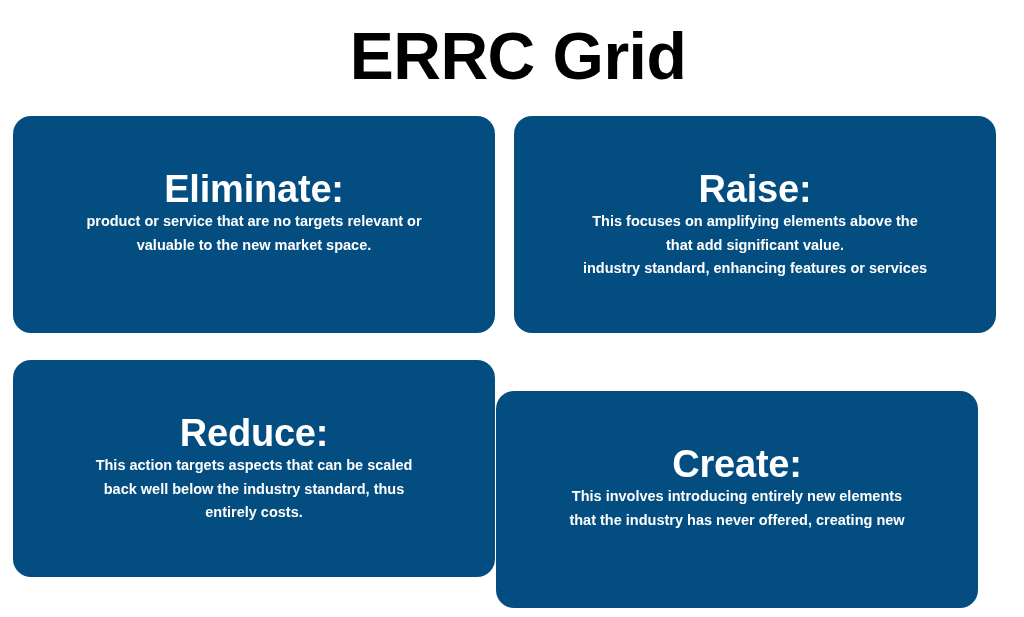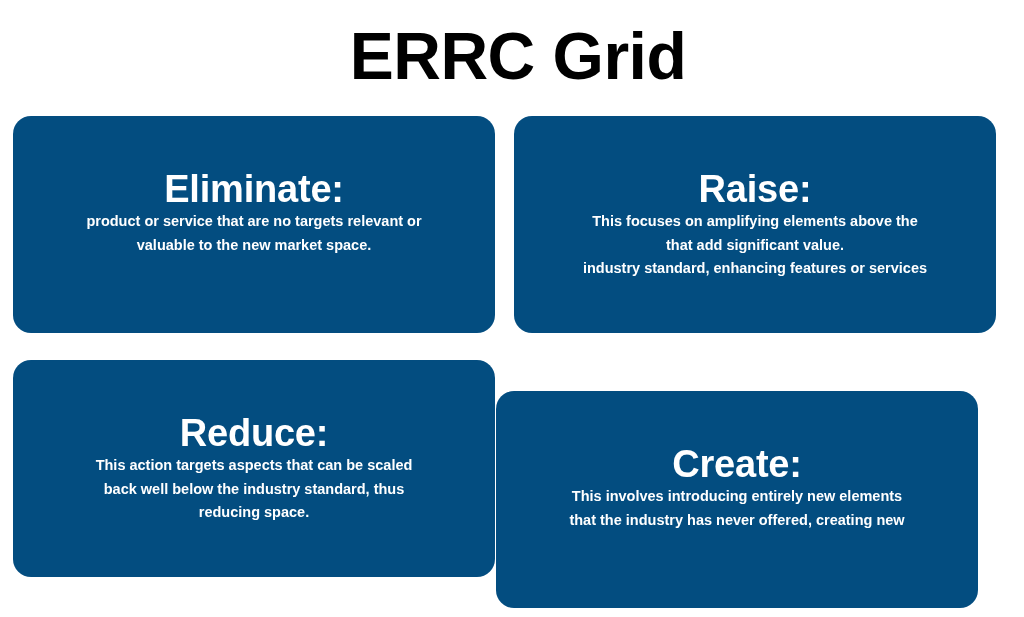--- a/index.html
+++ b/index.html
@@ -80,21 +80,21 @@
     <div>that add significant value.</div>
     <div>industry standard, enhancing features or services</div>
   </div>
 </div>
 
 <div class="box box-bl">
   <div class="box-heading">Reduce:</div>
   <div class="box-body">
     <div>This action targets aspects that can be scaled</div>
     <div>back well below the industry standard, thus</div>
-    <div>reducing space.</div>
+    <div>entirely costs.</div>
   </div>
 </div>
 
 <div class="box box-br">
   <div class="box-heading">Create:</div>
   <div class="box-body">
     <div>This involves introducing entirely new elements</div>
     <div>that the industry has never offered, creating new</div>
   </div>
 </div>

